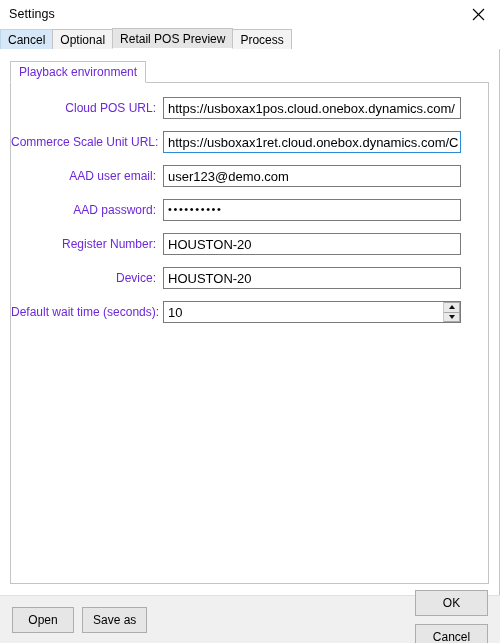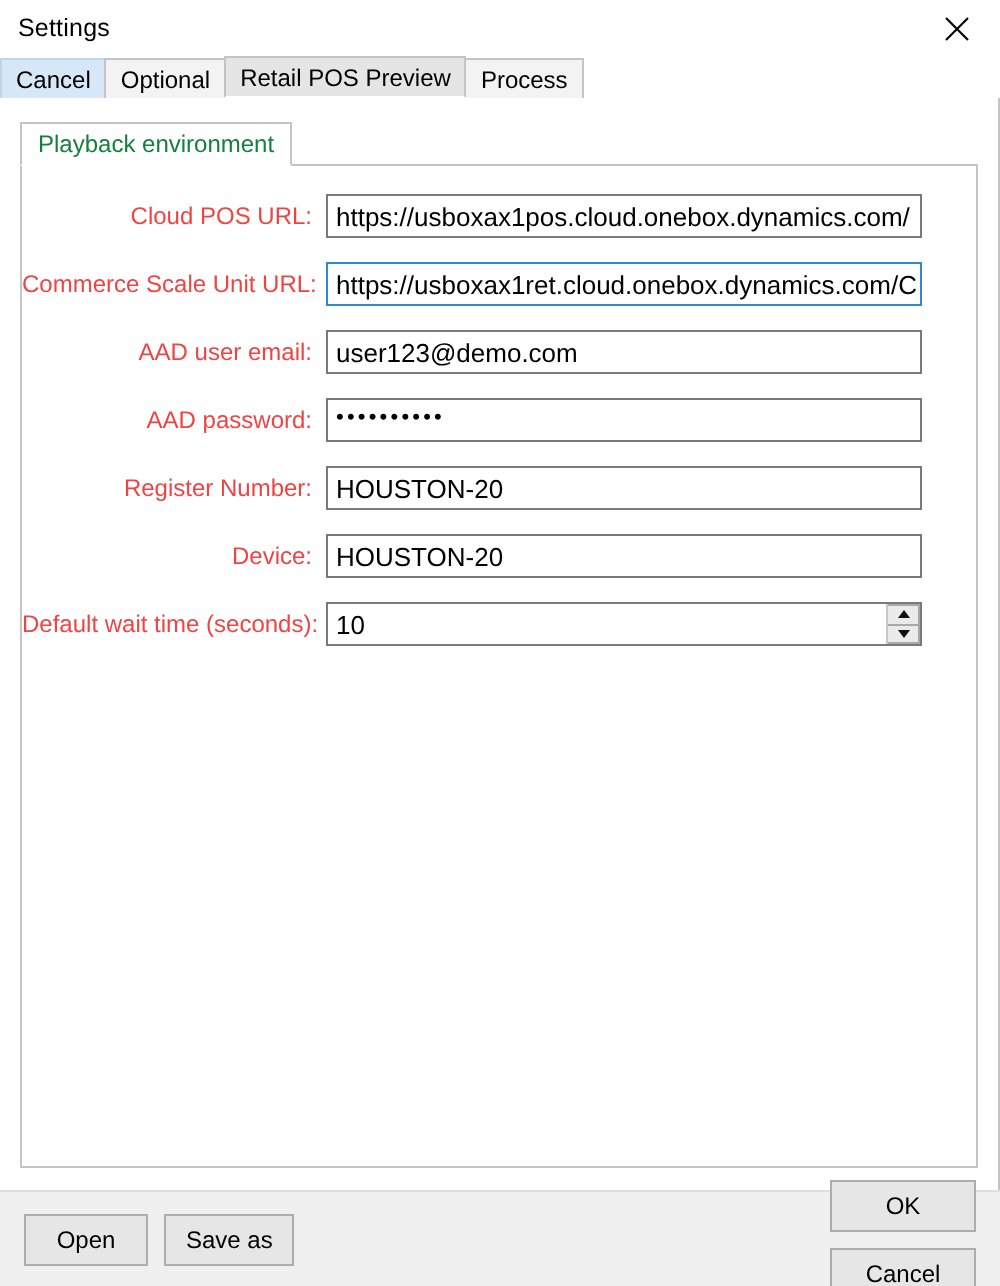--- a/index.html
+++ b/index.html
@@ -128,21 +128,21 @@
     height: 21px;
     box-sizing: border-box;
     padding: 0 8px;
     display: flex;
     align-items: center;
     font-size: 12px;
     line-height: 1;
     border: 1px solid #c4c4c4;
     border-bottom: none;
     background: #f3f3f3;
-    color: #15803d;
+    color: #6d28d9;
     margin-right: -1px;
     cursor: default;
     white-space: nowrap;
   }
   .itab.selected {
     background: #ffffff;
     height: 22px;
     border-bottom: 1px solid #ffffff;
     z-index: 4;
   }
@@ -170,21 +170,21 @@
     height: 22px;
     margin-bottom: 12px;
     position: relative;
   }
   .flabel {
     width: 152px;
     text-align: right;
     padding-right: 7px;
     font-size: 12px;
     line-height: 1;
-    color: #ef4444;
+    color: #6d28d9;
     box-sizing: border-box;
     white-space: nowrap;
     user-select: none;
   }
   .finput {
     width: 298px;
     height: 22px;
     box-sizing: border-box;
     border: 1px solid #7a7a7a;
     background: #ffffff;

